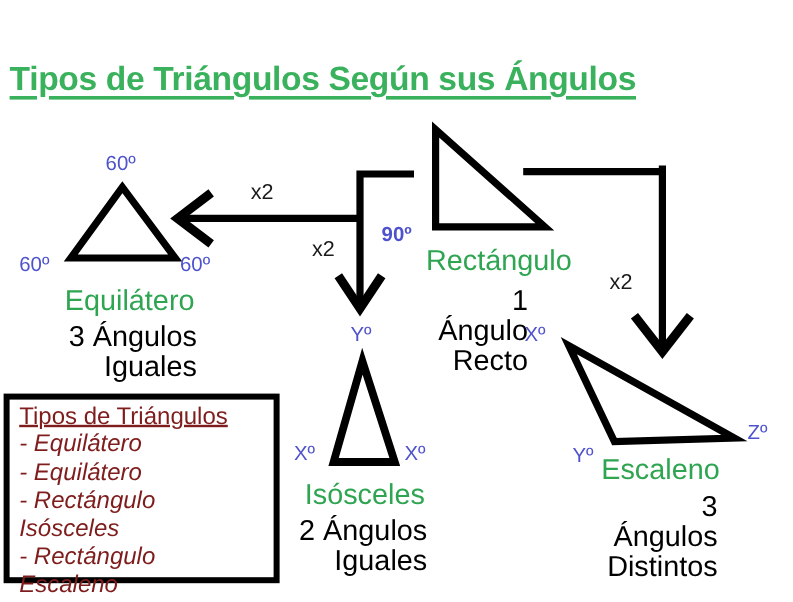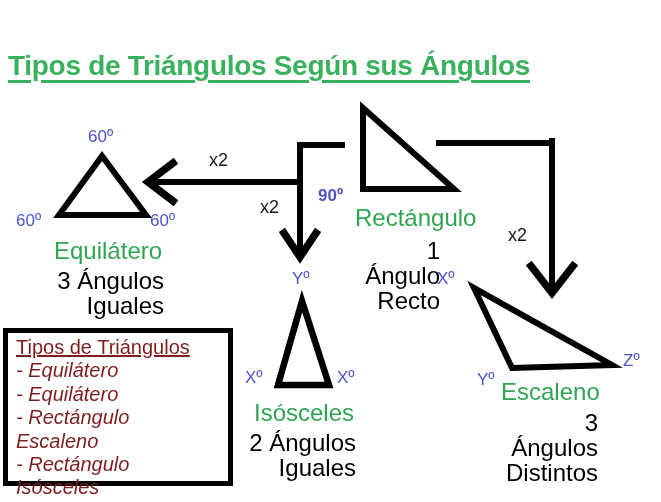--- a/index.html
+++ b/index.html
@@ -90,18 +90,18 @@
   <div class="desc" style="left:498px;top:368px;width:100px;">
     <div>3 Ángulos</div>
     <div>Distintos</div>
   </div>
 
   <div class="legend">
     <div class="ltitle">Tipos de Triángulos</div>
     <ul>
       <li>- Equilátero</li>
       <li>- Equilátero</li>
+      <li>- Rectángulo Isósceles</li>
       <li>- Rectángulo Escaleno</li>
-      <li>- Rectángulo Isósceles</li>
     </ul>
   </div>
 
 </div>
 
 </body></html>

